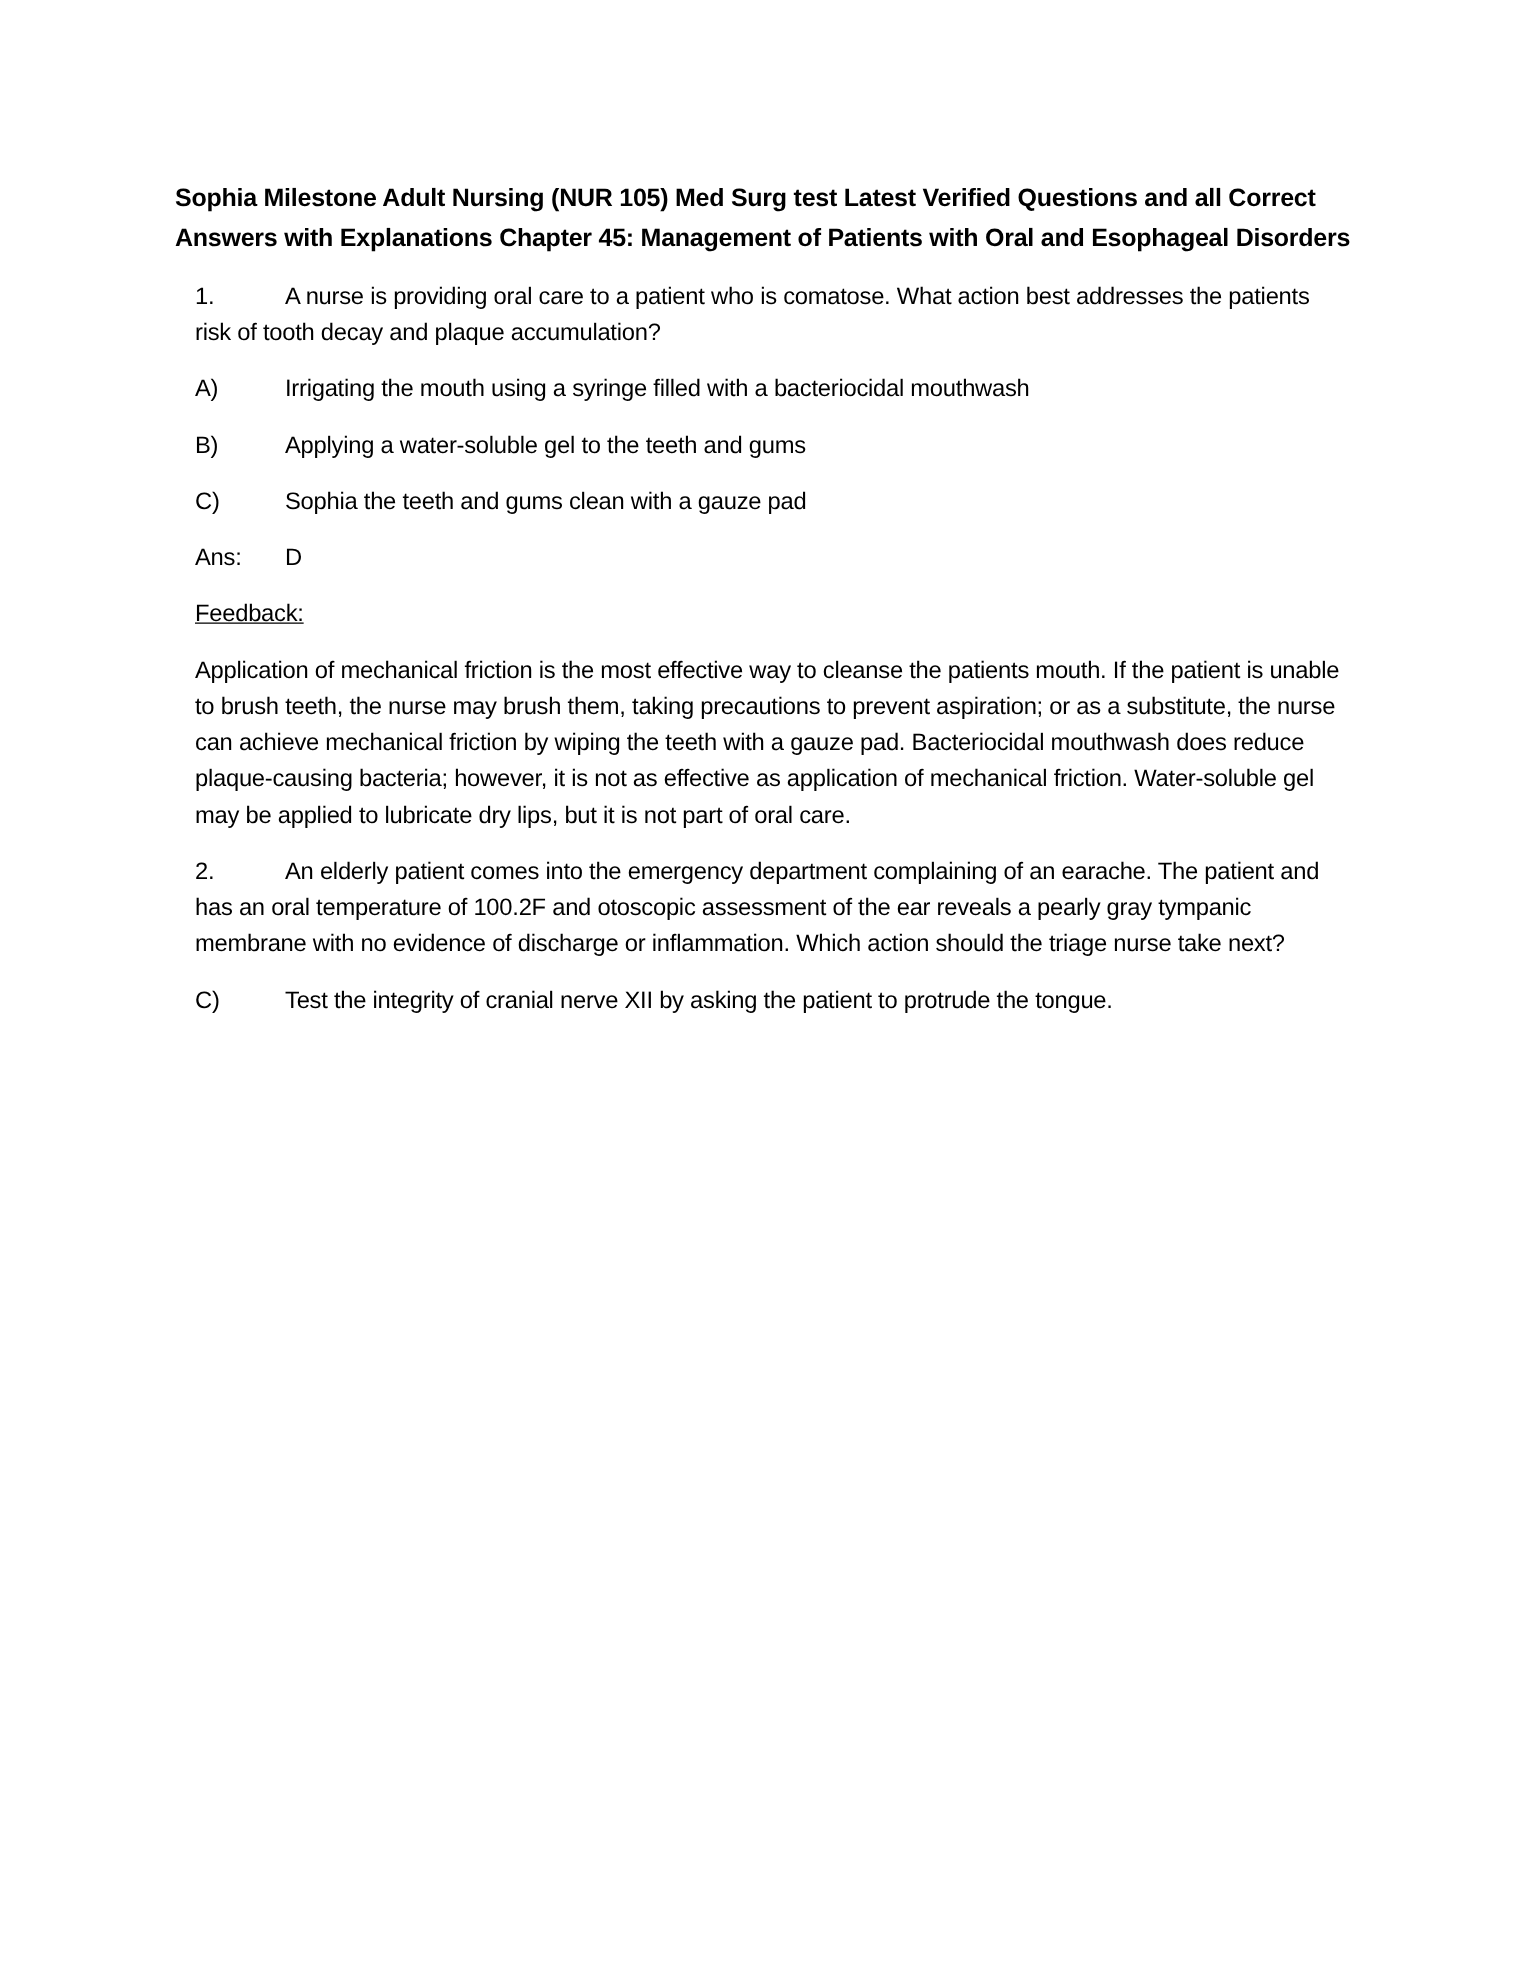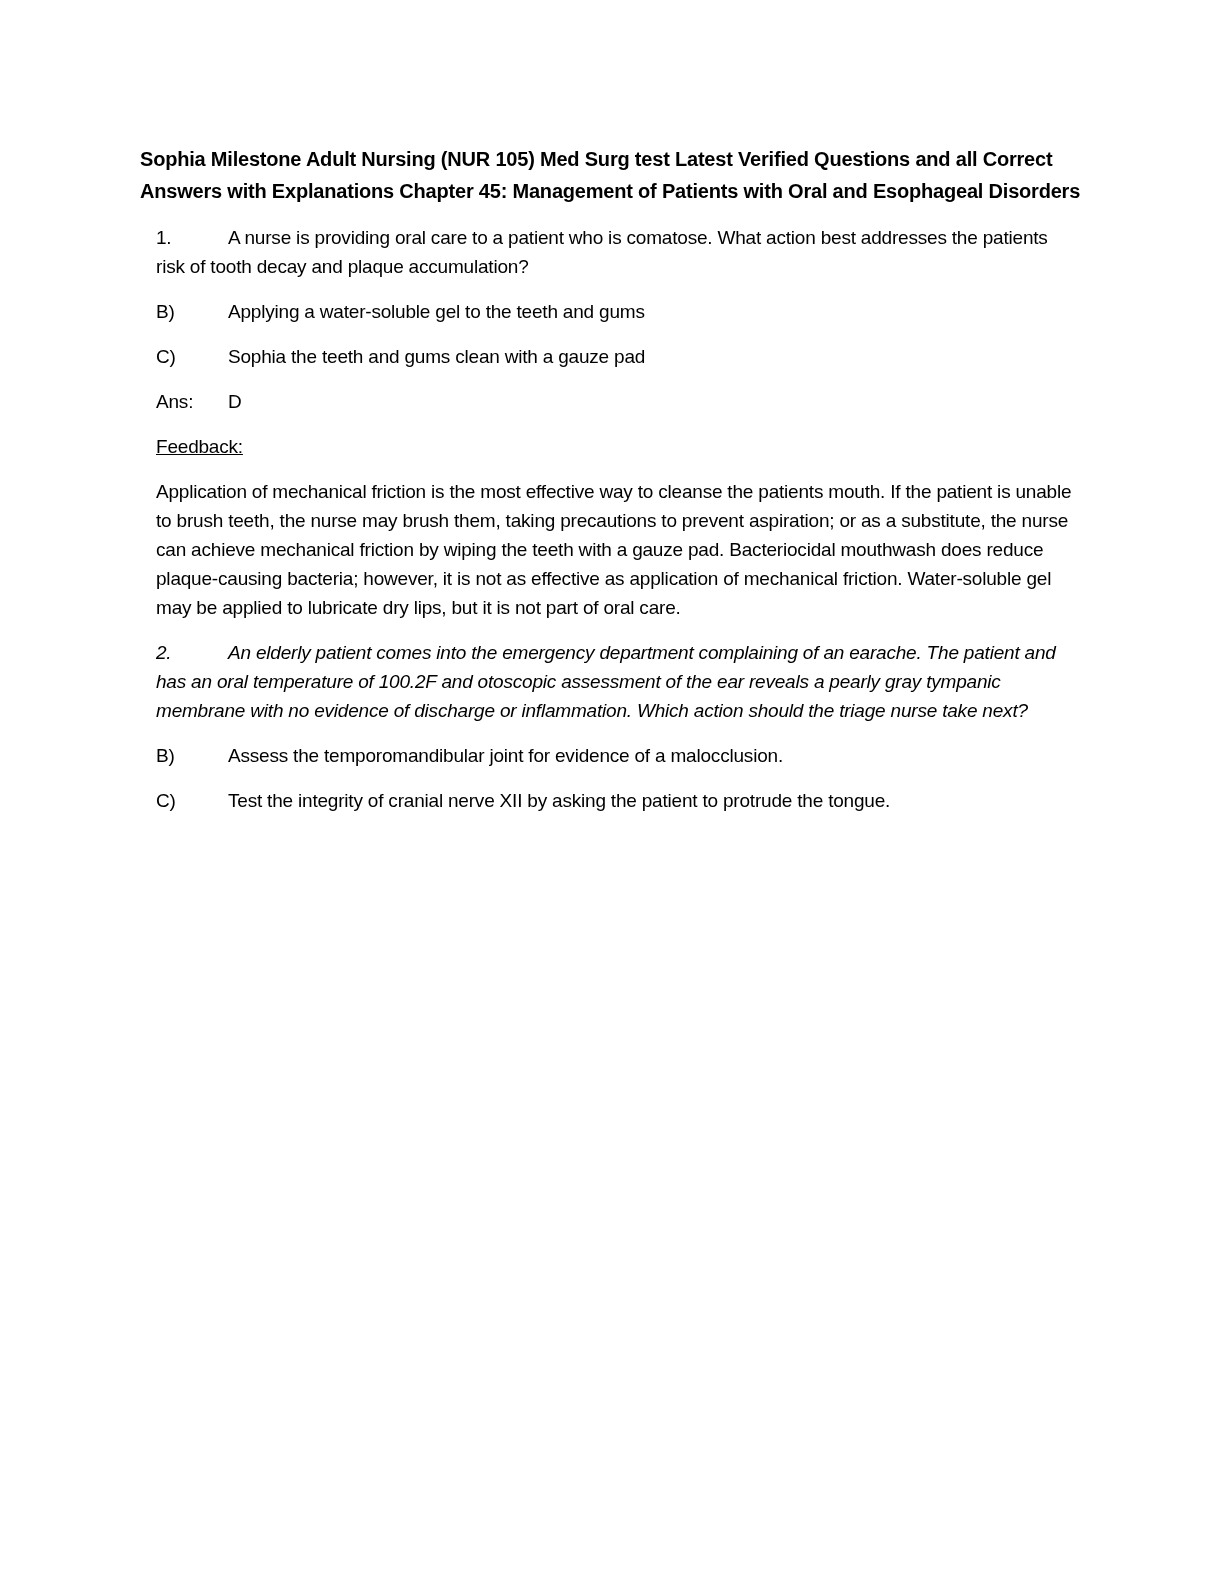--- a/index.html
+++ b/index.html
@@ -38,44 +38,44 @@
     display: inline-block;
     width: 72px;
     vertical-align: top;
   }
   .q-stem   { margin-bottom: 64px; }
   .opt      { margin-bottom: 60px; }
   .opt-endq { margin-bottom: 63px; }
   .ans-row  { margin-bottom: 14px; }
   .fb-label { margin-bottom: 16px; text-decoration: underline; }
   .fb-para  { margin-bottom: 62px; }
-  .q2-stem  { margin-bottom: 60px; font-style: italic; }
+  .q2-stem  { margin-bottom: 60px; }
   .opt-last { margin-bottom: 0; }
 </style>
 </head>
 <body>
 
 <div class="page">
 
   <p class="doc-title">Sophia Milestone Adult Nursing (NUR 105) Med Surg test Latest Verified Questions and all Correct Answers with Explanations Chapter 45: Management of Patients with Oral and Esophageal Disorders</p>
 
   <p class="line q-stem"><span class="lbl">1.</span><span>A nurse is providing oral care to a patient who is comatose. What action best addresses the patients risk of tooth decay and plaque accumulation?</span></p>
 
+  <p class="line opt"><span class="lbl">A)</span><span>Irrigating the mouth using a syringe filled with a bacteriocidal mouthwash</span></p>
 
   <p class="line opt"><span class="lbl">B)</span><span>Applying a water-soluble gel to the teeth and gums</span></p>
 
   <p class="line opt"><span class="lbl">C)</span><span>Sophia the teeth and gums clean with a gauze pad</span></p>
 
 
   <p class="line ans-row"><span class="lbl">Ans:</span><span>D</span></p>
 
   <p class="line fb-label">Feedback:</p>
 
   <p class="line fb-para">Application of mechanical friction is the most effective way to cleanse the patients mouth. If the patient is unable to brush teeth, the nurse may brush them, taking precautions to prevent aspiration; or as a substitute, the nurse can achieve mechanical friction by wiping the teeth with a gauze pad. Bacteriocidal mouthwash does reduce plaque-causing bacteria; however, it is not as effective as application of mechanical friction. Water-soluble gel may be applied to lubricate dry lips, but it is not part of oral care.</p>
 
   <p class="line q2-stem"><span class="lbl">2.</span><span>An elderly patient comes into the emergency department complaining of an earache. The patient and has an oral temperature of 100.2F and otoscopic assessment of the ear reveals a pearly gray tympanic membrane with no evidence of discharge or inflammation. Which action should the triage nurse take next?</span></p>
 
 
-  <p class="line opt"><span class="lbl">B)</span><span>Assess the temporomandibular joint for evidence of a malocclusion.</span></p>
 
   <p class="line opt-last"><span class="lbl">C)</span><span>Test the integrity of cranial nerve XII by asking the patient to protrude the tongue.</span></p>
 
 </div>
 
 </body></html>

